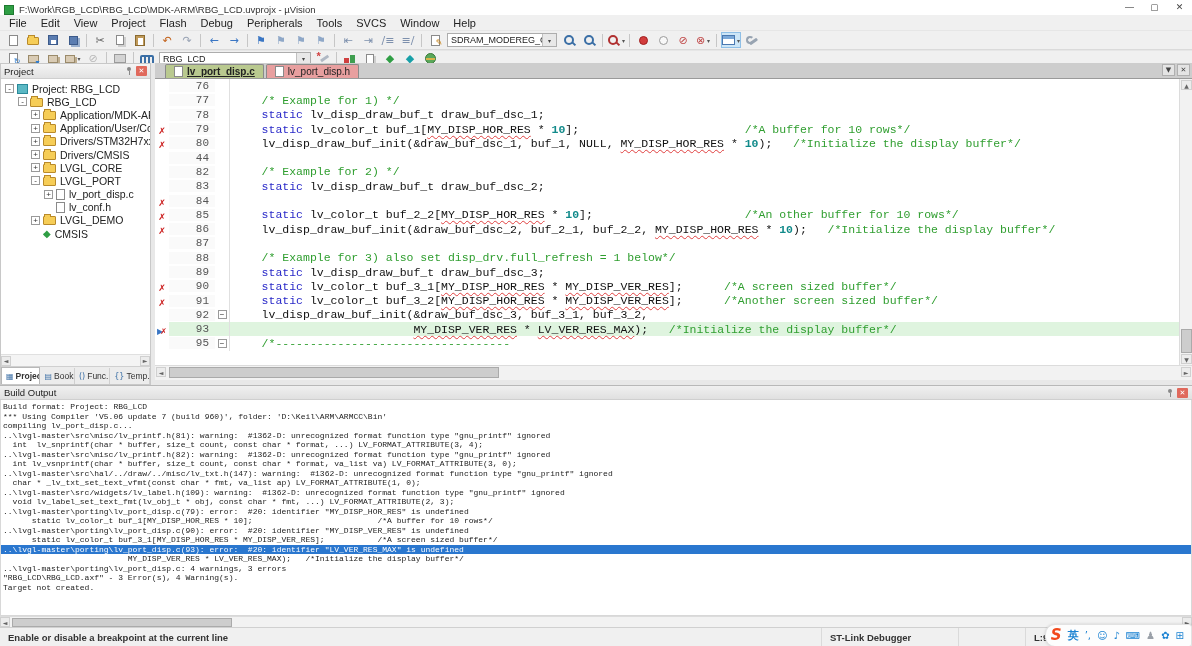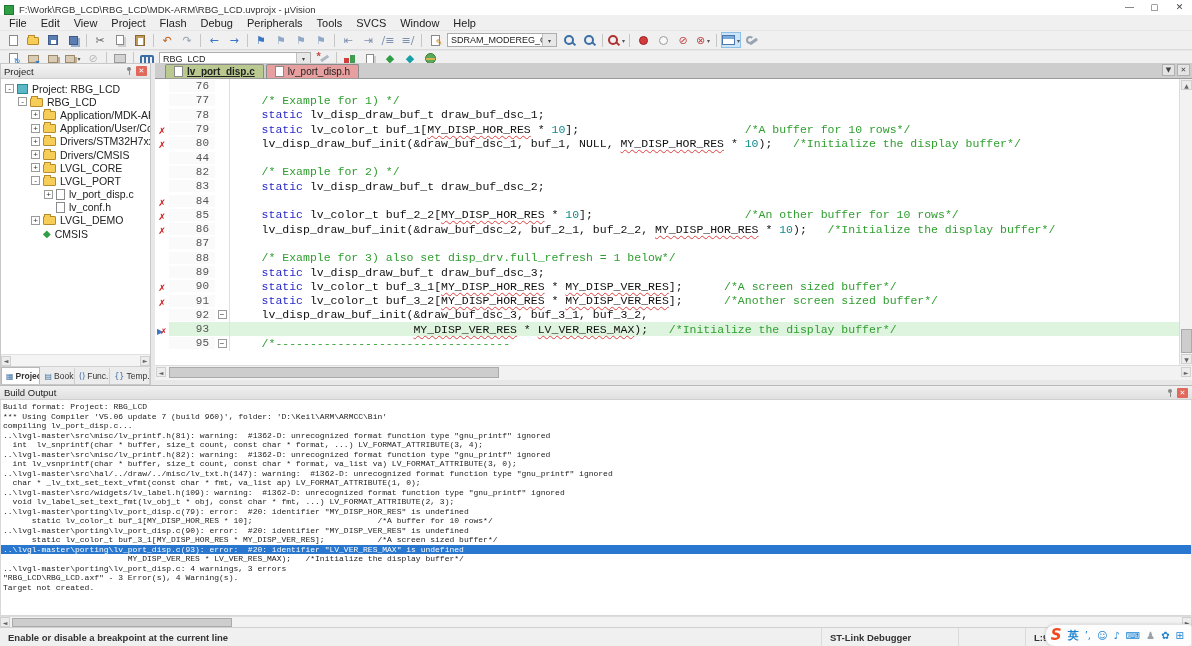--- a/index.html
+++ b/index.html
@@ -108,21 +108,21 @@
   .merr{color:#cc2020;font-size:9px;font-weight:bold;font-family:"DejaVu Sans",sans-serif;}
   .mcur{color:#3a76c4;font-size:8px;font-family:"DejaVu Sans",sans-serif;}
   .mcur+.merr{margin-left:-3px;font-size:8px;}
   .cnum{width:40px;flex:none;text-align:right;padding-right:6px;font-family:"Liberation Mono",monospace;font-size:11px;color:#555;background:#fafafa;}
   .cfold{width:14px;flex:none;border-right:1px solid #e0e0e0;height:100%;display:flex;align-items:center;justify-content:center;background:#fff;}
   .crow.hl .cfold,.crow.hl .cnum{background:inherit;}
   .foldbox{width:9px;height:9px;border:1px solid #9a9a9a;background:#fff;font-size:8px;line-height:7px;text-align:center;color:#333;box-sizing:border-box;}
   .ctext{flex:1;font-family:"Liberation Mono",monospace;font-size:11.5px;white-space:pre;color:#111;padding-left:4px;}
   .ctext .k{color:#2828c8;}
   .ctext .c{color:#2f9e2f;}
-  .ctext .n{color:#118a8a;}
+  .ctext .n{color:#118a8a;font-weight:bold;}
   .ctext .u{text-decoration:underline;text-decoration-style:wavy;text-decoration-color:#e04040;text-decoration-thickness:1px;text-underline-offset:2px;}
   #vscroll{position:absolute;right:0;top:0;bottom:0;width:13px;background:#f2f2f2;border-left:1px solid #dcdcdc;box-sizing:border-box;}
   #vscroll .scr-arr{position:absolute;left:1px;width:11px;}
   #vthumb{position:absolute;left:1px;width:11px;height:24px;bottom:12px;background:#cdcdcd;border:1px solid #aaa;box-sizing:border-box;}
   .ehscroll{height:14px;background:#f2f2f2;border-top:1px solid #dcdcdc;position:relative;}
   .ehscroll .scr-arr{position:absolute;top:1px;}
   #ehthumb{position:absolute;left:14px;top:1px;width:330px;height:11px;background:#cdcdcd;border:1px solid #aaa;box-sizing:border-box;}
   .egap{flex:1;background:#e8e8e8;}
   
   #output-panel{position:absolute;top:385px;left:0;width:1192px;height:243px;background:#fff;border-top:1px solid #b8b8b8;display:flex;flex-direction:column;}

